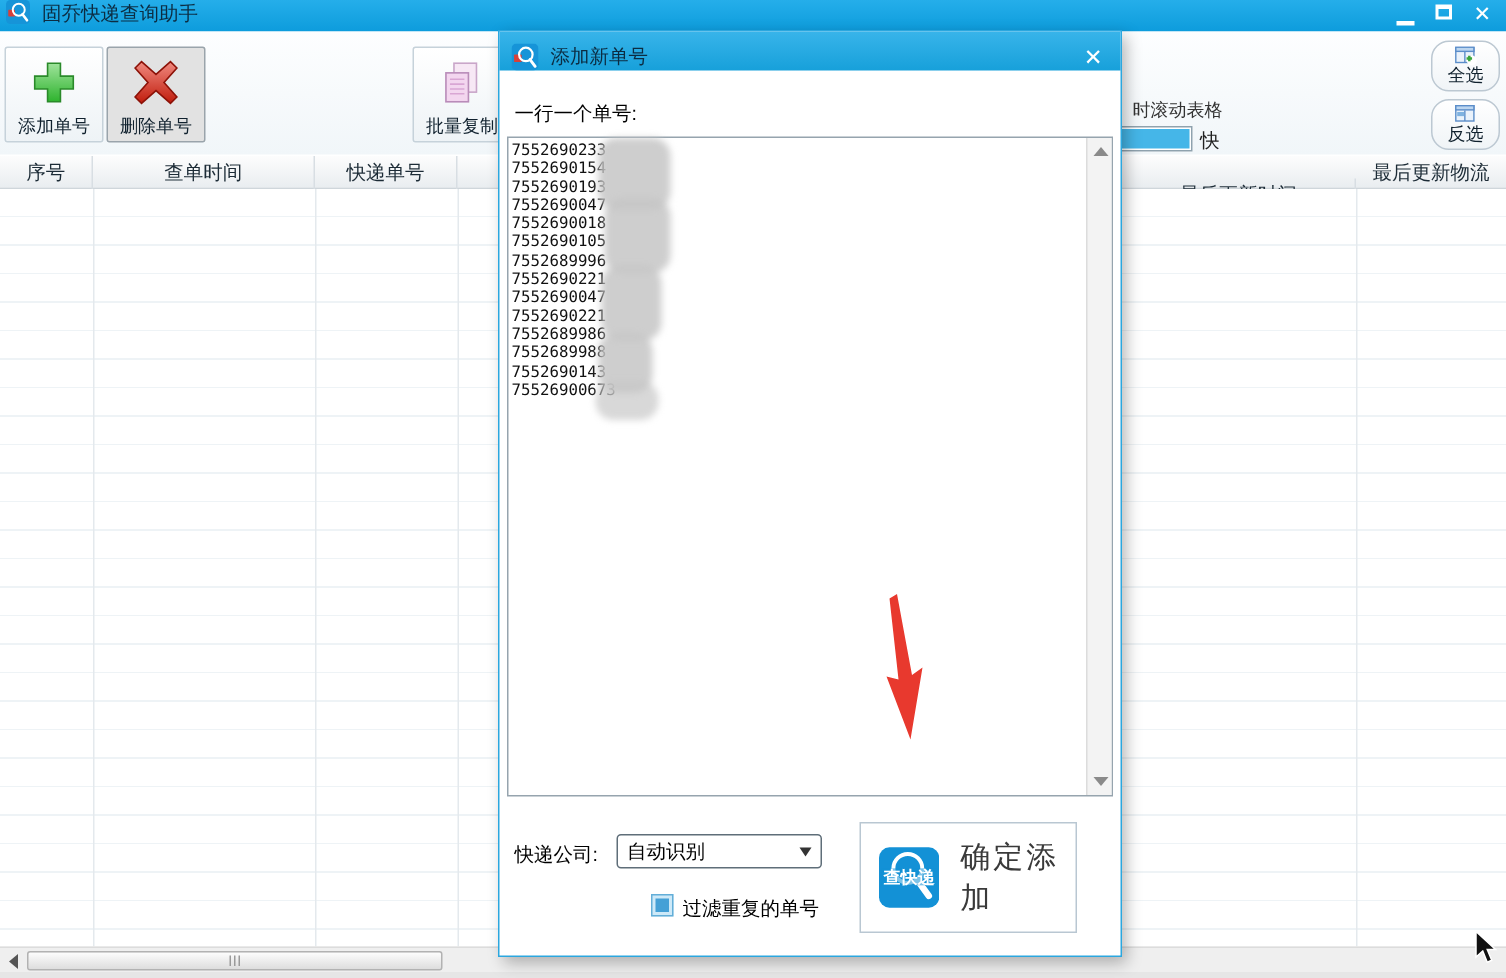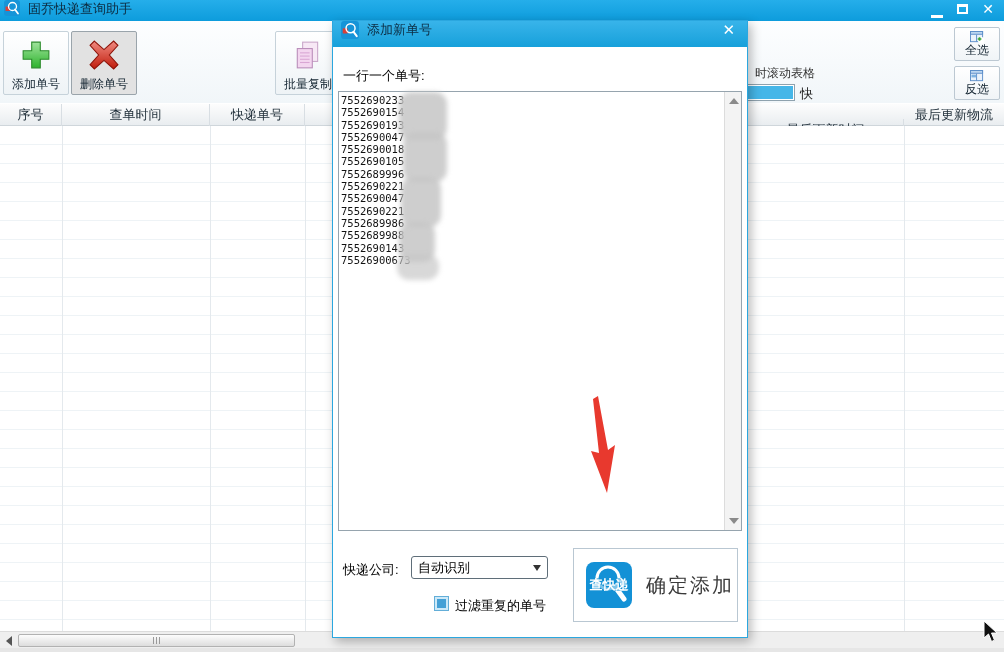--- a/index.html
+++ b/index.html
@@ -26,21 +26,21 @@
   
   .scrolltext{position:absolute;left:755px;top:44px;font-size:12px;color:#333;}
   .progress{position:absolute;left:735px;top:63px;width:60px;height:17px;border:1px solid #8fa2ae;background:#fff;padding:1px;}
   .progress .pfill{width:100%;height:100%;background:#45b6e8;}
   .speedtext{position:absolute;left:800px;top:64px;font-size:13px;color:#222;}
   .groupbox{position:absolute;left:826px;top:36px;width:118px;height:61px;border:1px solid #c5ccd3;border-radius:2px;}
   .groupbox .legend{position:absolute;left:4px;top:-8px;background:#fbfdfe;padding:0 3px;font-size:12px;color:#333;}
   .combo-disabled{position:absolute;left:13px;top:21px;width:96px;height:25px;border:1px solid #aeb5bc;background:#f1f2f3;
     display:flex;align-items:center;padding:0 6px;font-size:13px;color:#9b9b9b;}
   .combo-disabled .arr{margin-left:auto;width:0;height:0;border:4px solid transparent;border-top:5px solid #9aa2aa;margin-top:4px;}
-  .sbtn{position:absolute;left:954px;width:46px;height:34px;border:1px solid #bcc8d2;border-radius:2px;background:linear-gradient(#ffffff,#f0f4f7);
+  .sbtn{position:absolute;left:954px;width:46px;height:34px;border:1px solid #bcc8d2;border-radius:12px;background:linear-gradient(#ffffff,#f0f4f7);
     display:flex;flex-direction:column;align-items:center;justify-content:center;cursor:pointer;}
   .sbtn .slabel{font-size:12px;color:#10212e;line-height:13px;}
 
   
   .thead{position:absolute;left:0;top:104px;width:1004px;height:22px;background:linear-gradient(#fdfdfd,#e9edf0);border-bottom:1px solid #cfd6db;}
   .th{position:absolute;top:0;height:22px;display:flex;align-items:center;justify-content:center;
     font-size:13px;color:#1c2b36;border-right:1px solid #d8dee3;}
   .tbody{position:absolute;left:0;top:126px;width:1004px;height:505px;
     background:repeating-linear-gradient(#ffffff 0px,#ffffff 18px,#eef3f6 18px,#eef3f6 19px);}
   .vline{position:absolute;top:126px;height:505px;width:1px;background:#e4e9ed;}
@@ -51,21 +51,21 @@
   .harrow .tri{width:0;height:0;border:5px solid transparent;border-right:6px solid #555;margin-left:-4px;}
   .hthumb{position:absolute;left:18px;top:2px;width:277px;height:13px;border:1px solid #b2b2b2;border-radius:2px;
     background:linear-gradient(#fdfdfd,#dddddd);display:flex;align-items:center;justify-content:center;gap:2px;cursor:grab;}
   .hthumb i{display:block;width:1px;height:7px;background:#9a9a9a;}
   .bottomstrip{position:absolute;left:0;top:648px;width:1004px;height:4px;background:#e6e6e6;}
 
   
   .dialog{position:absolute;left:332px;top:20px;width:416px;height:618px;background:#fff;
     border:1px solid #2ba7df;box-shadow:3px 4px 10px rgba(0,0,0,.28);}
   .dtitle{position:absolute;left:0;top:0;width:100%;height:26px;background:linear-gradient(#38b4ea,#17a0da);
-    display:flex;align-items:flex-start;padding:0 8px;}
+    display:flex;align-items:flex-end;padding:0 8px;}
   .dtitle .dtext{color:#0c2c42;font-size:13px;margin-left:8px;}
   .dtitle .dclose{margin-left:auto;color:#fff;font-size:15px;font-weight:bold;cursor:pointer;padding:0 4px;}
   .dhint{position:absolute;left:10px;top:46px;font-size:13px;color:#000;}
   .numbox{position:absolute;left:5px;top:70px;width:404px;height:440px;border:1px solid #96a4ae;background:#fff;}
   .numtext{position:absolute;left:2px;top:2px;right:19px;bottom:2px;overflow:hidden;
     font-family:"DejaVu Sans Mono","Liberation Mono",monospace;font-size:10.5px;line-height:12.3px;color:#111;white-space:pre;}
   .vscroll{position:absolute;right:0;top:0;bottom:0;width:17px;background:#f3f3f3;border-left:1px solid #dcdcdc;}
   .vup,.vdn{position:absolute;left:0;width:17px;height:17px;display:flex;align-items:center;justify-content:center;}
   .vup{top:0;} .vdn{bottom:0;}
   .vup .tri{width:0;height:0;border:5px solid transparent;border-bottom:6px solid #8a8a8a;margin-top:-4px;}
@@ -74,21 +74,21 @@
   .censor div{position:absolute;background:#c7c7c7;opacity:.88;border-radius:12px;}
   .arrow-annot{position:absolute;left:248px;top:372px;}
   .dcompany{position:absolute;left:10px;top:540px;font-size:13px;color:#000;}
   .combo{position:absolute;left:78px;top:535px;width:137px;height:23px;border:1px solid #5f6e79;border-radius:3px;background:#fff;
     display:flex;align-items:center;padding:0 6px;font-size:13px;color:#000;cursor:pointer;}
   .combo .arr{margin-left:auto;width:0;height:0;border:4px solid transparent;border-top:6px solid #333;margin-top:5px;}
   .checkbox{position:absolute;left:101px;top:575px;width:15px;height:15px;border:1px solid #63aed8;background:#cde9f8;
     display:flex;align-items:center;justify-content:center;cursor:pointer;}
   .checkbox i{display:block;width:9px;height:9px;background:#44a0d6;}
   .checklabel{position:absolute;left:122px;top:576px;font-size:13px;color:#000;}
-  .confirm{position:absolute;left:240px;top:527px;width:165px;height:74px;border:1px solid #b9c7d2;background:#fff;
+  .confirm{position:absolute;left:240px;top:527px;width:145px;height:74px;border:1px solid #b9c7d2;background:#fff;
     display:flex;align-items:center;cursor:pointer;}
   .confirm .clabel{font-size:20px;color:#3a3a3a;margin-left:14px;letter-spacing:2px;font-family:"Liberation Serif","DejaVu Serif",serif;}
   .cursor{position:absolute;left:983px;top:620px;}
 </style>
 </head>
 <body>
 
 <div id="screen">
 
   <div class="titlebar">

